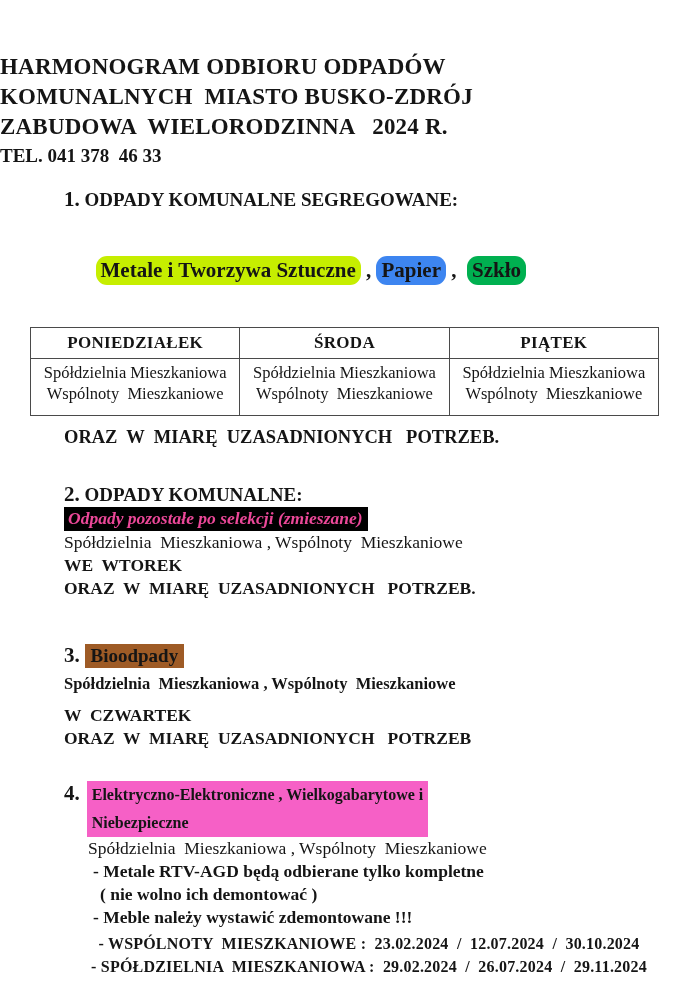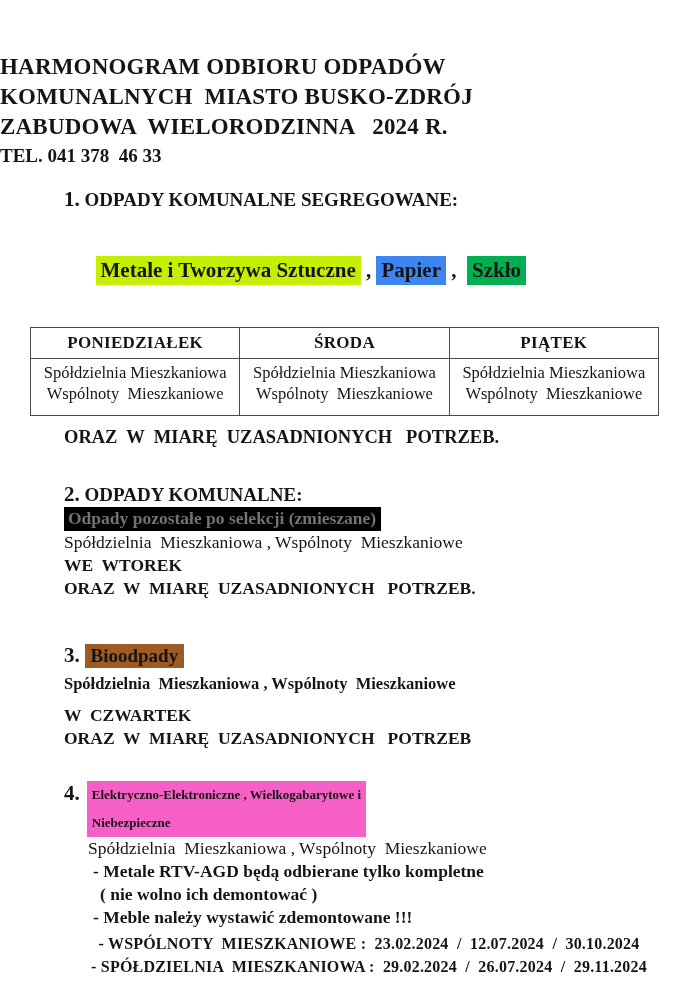--- a/index.html
+++ b/index.html
@@ -23,21 +23,21 @@
   .l3{margin-left:93px;}
   .l4{margin-left:100px;}
   .lf{margin-left:38px;}
 
   
   .sec-heading{font-size:19px;font-weight:bold;line-height:25px;}
   .sec-num{font-size:21px;font-weight:bold;}
 
   
   .fractions{margin-top:13px;font-size:21px;font-weight:bold;line-height:30px;}
-  .hl{padding:2px 5px 3px 5px;}
+  .hl{padding:2px 5px 3px 5px;border-radius:11px;}
   .hl-inline{padding:1px 6px 2px 6px;}
 
   
   table.sched{border-collapse:collapse;width:629px;margin:12px 0 0 30px;table-layout:fixed;}
   table.sched th,table.sched td{border:1px solid #4a4a4a;text-align:center;vertical-align:middle;}
   table.sched th{font-size:17px;font-weight:bold;padding:5px 0;letter-spacing:.3px;}
   table.sched td{font-size:16.5px;padding:3px 0 11px 0;}
   table.sched td div{line-height:21px;}
 
   .note1{margin-top:9px;font-size:18.5px;font-weight:bold;line-height:24px;}
@@ -46,21 +46,21 @@
   .t-line{font-size:17.5px;line-height:23px;}
   .mixed-label{display:inline-block;font-size:17.5px;font-weight:bold;line-height:21px;padding:1px 5px 2px 4px;}
 
   .sec2{margin-top:33px;}
   .sec3{margin-top:43px;}
   .sec4{margin-top:31px;}
   .gap8{height:9px;}
 
   
   .sec4-head{display:flex;align-items:flex-start;}
-  .sec4-label{font-size:13px;font-weight:bold;line-height:28px;padding:0 5px;}
+  .sec4-label{font-size:16px;font-weight:bold;line-height:28px;padding:0 5px;}
 
   .footer-block{margin-top:3px;}
   .footer-line{font-size:16px;font-weight:bold;line-height:23px;letter-spacing:.2px;text-align:center;}
 </style>
 </head>
 <body>
 
 <div class="page">
 
   <div class="title-block center">
@@ -101,21 +101,21 @@
           </td>
         </tr>
       </tbody>
     </table>
 
     <div class="note1 l1 pre">ORAZ  W  MIARĘ  UZASADNIONYCH   POTRZEB.</div>
   </div>
 
   <div class="sec2">
     <div class="sec-heading l1 pre"><span class="sec-num">2.</span><span> </span><span>ODPADY KOMUNALNE:</span></div>
-    <div class="l1"><span class="mixed-label pre" style="background-color: rgb(0, 0, 0); color: #737373;">Odpady pozostałe po selekcji (zmieszane)</span></div>
+    <div class="l1"><span class="mixed-label pre" style="background-color: rgb(0, 0, 0); color: #ec4899; font-style: italic;">Odpady pozostałe po selekcji (zmieszane)</span></div>
     <div class="t-line l1 pre">Spółdzielnia  Mieszkaniowa , Wspólnoty  Mieszkaniowe</div>
     <div class="t-line bold l1 pre">WE  WTOREK</div>
     <div class="t-line bold l1 pre">ORAZ  W  MIARĘ  UZASADNIONYCH   POTRZEB.</div>
   </div>
 
   <div class="sec3">
     <div class="sec-heading l1 pre"><span class="sec-num">3.</span><span> </span><span class="hl-inline" style="background-color: rgb(158, 91, 38);">Bioodpady</span></div>
     <div class="t-line bold l1 pre" style="font-size:16.5px;margin-top:4px;">Spółdzielnia  Mieszkaniowa , Wspólnoty  Mieszkaniowe</div>
     <div class="gap8"></div>
     <div class="t-line bold l1 pre">W  CZWARTEK</div>

